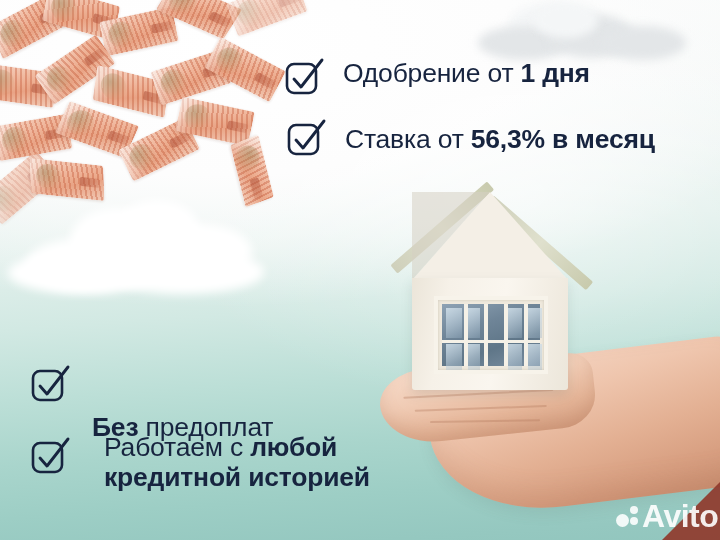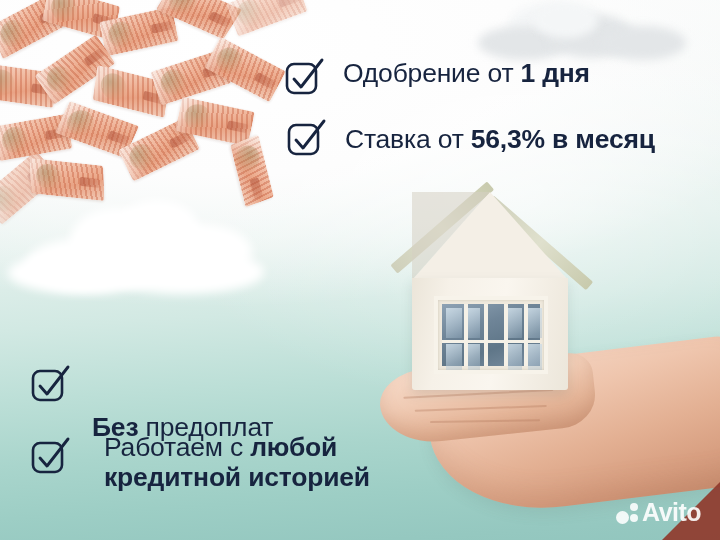--- a/index.html
+++ b/index.html
@@ -221,21 +221,21 @@
     gap: 4px;
   }
   #avito-dots { position: relative; width: 22px; height: 22px; }
   #avito-dots i {
     position: absolute;
     display: block;
     border-radius: 50%;
     background: rgba(255,255,255,0.88);
   }
   #avito-word {
-    font-size: 25px;
+    font-size: 32px;
     font-weight: 700;
     color: rgba(255,255,255,0.9);
     letter-spacing: -0.5px;
     line-height: 1;
   }
 </style>
 </head>
 <body>
 
 <div id="stage">

